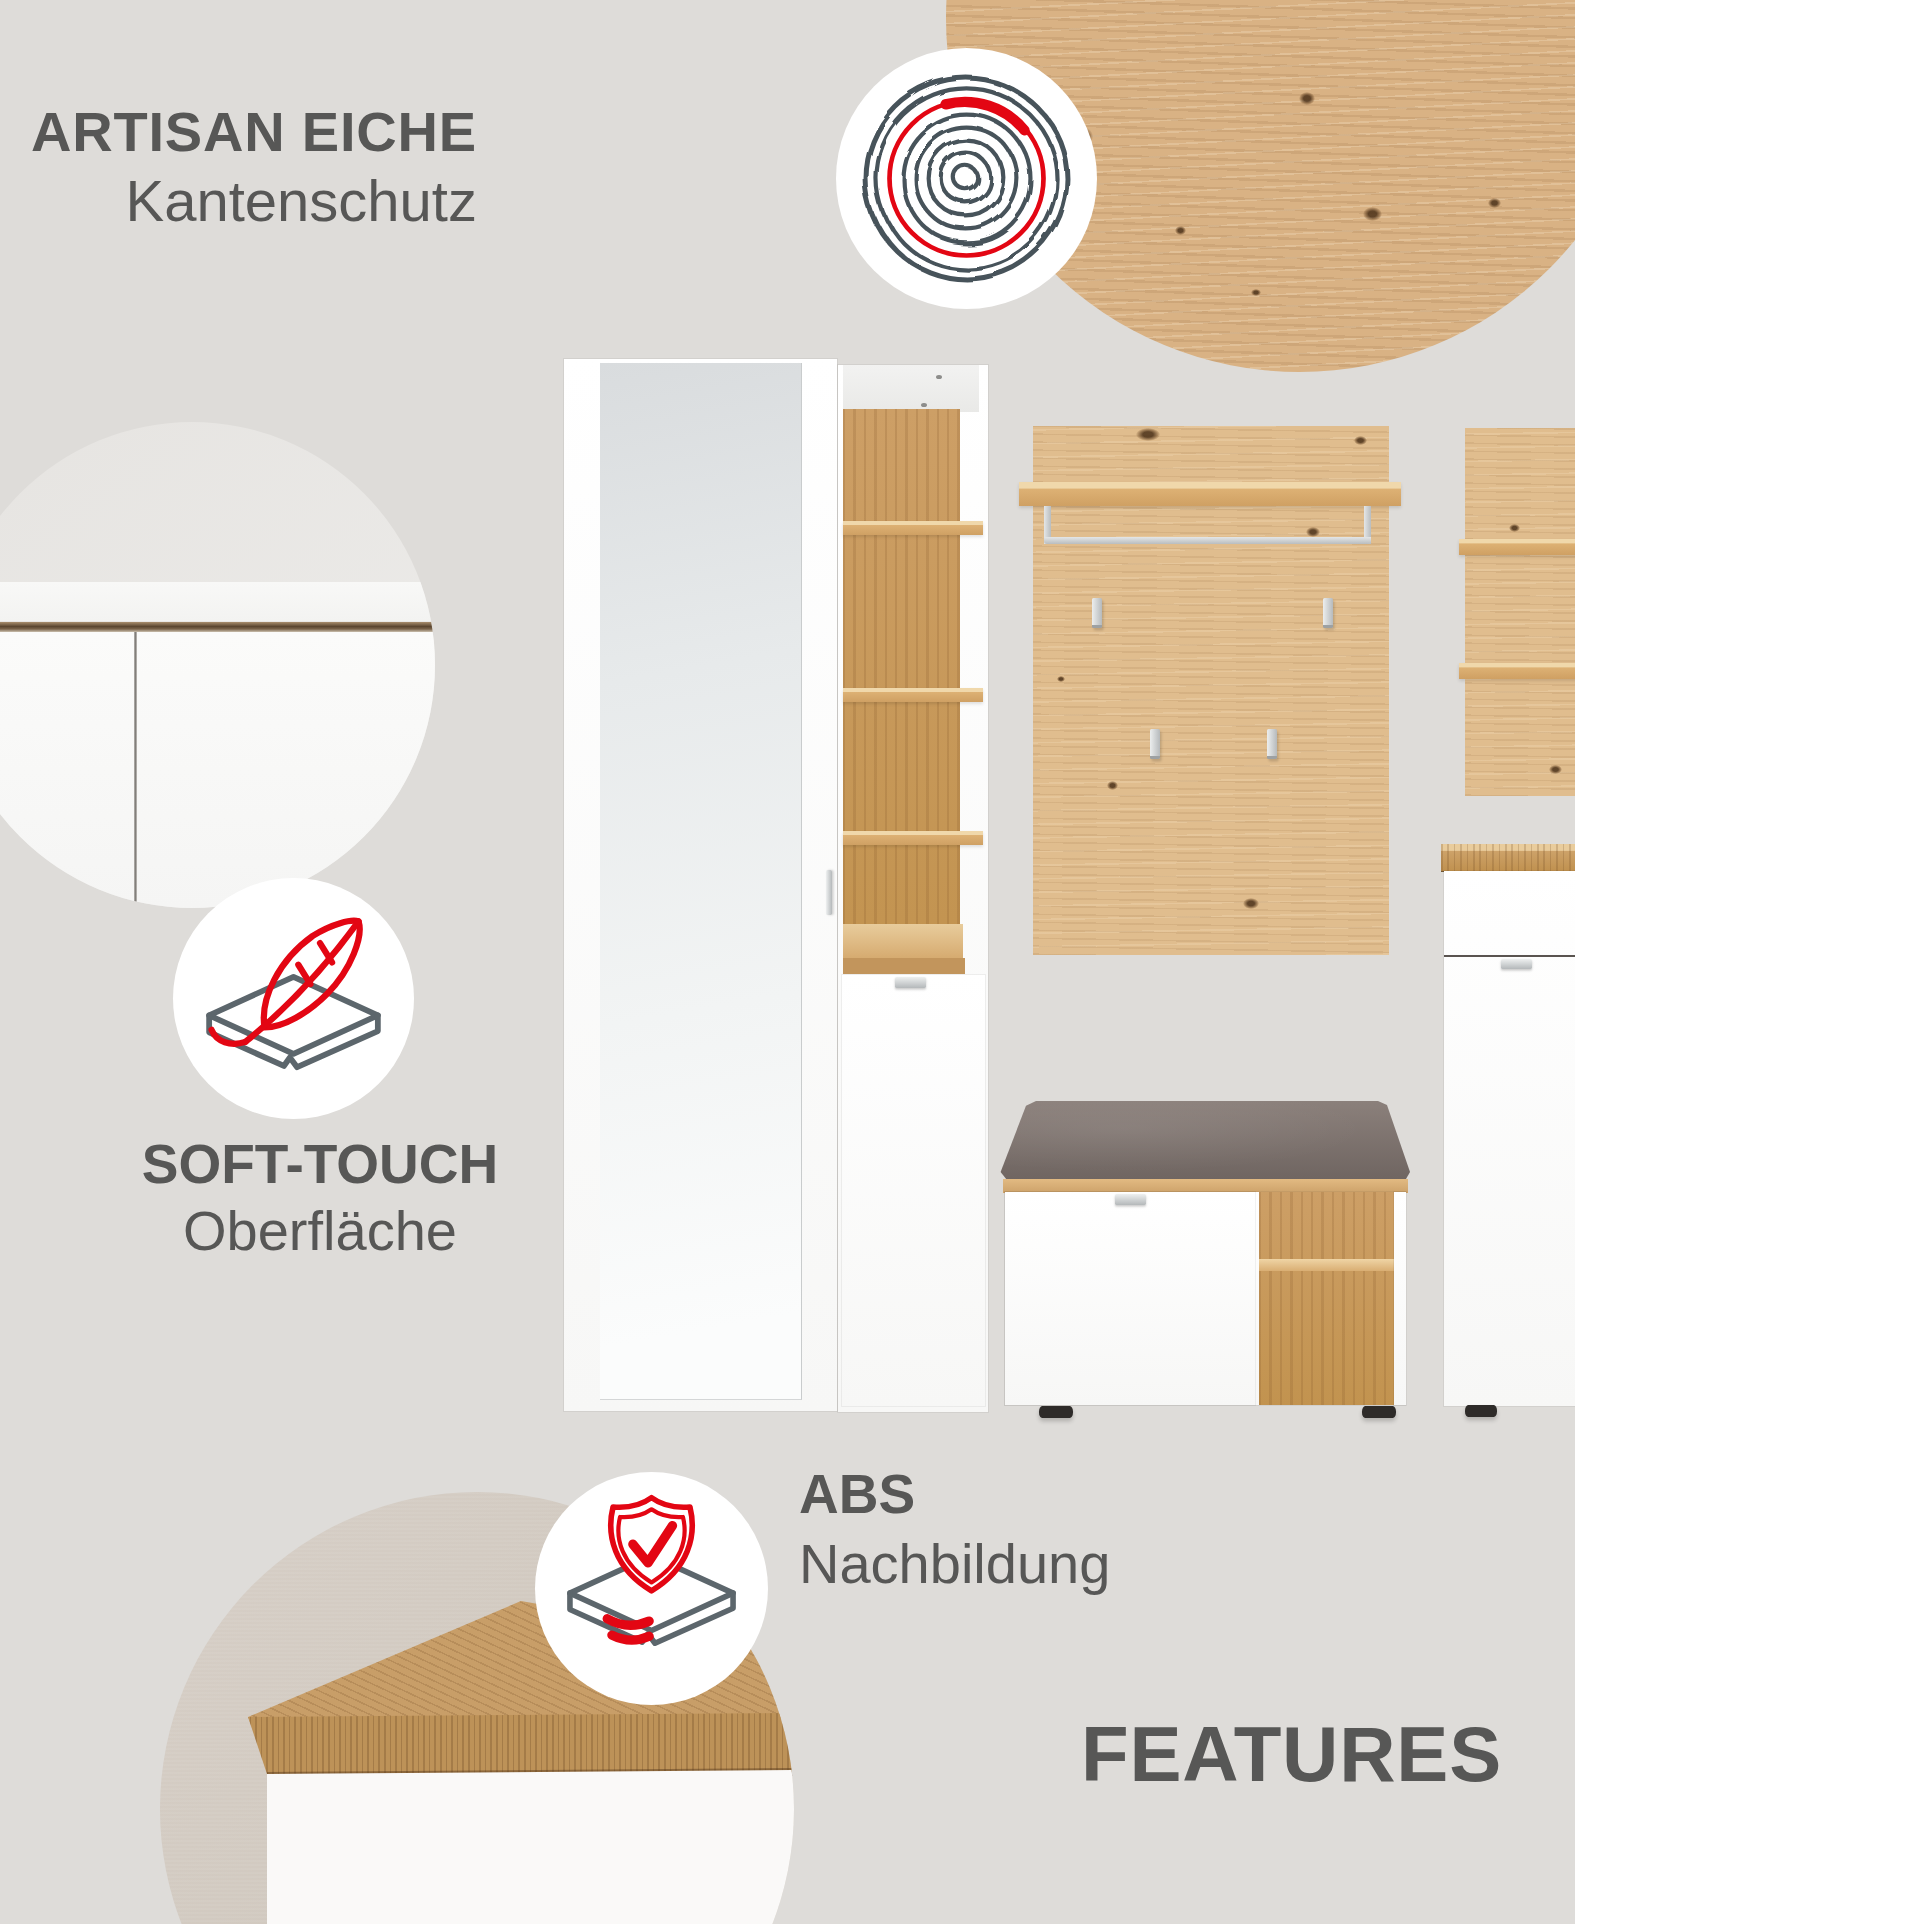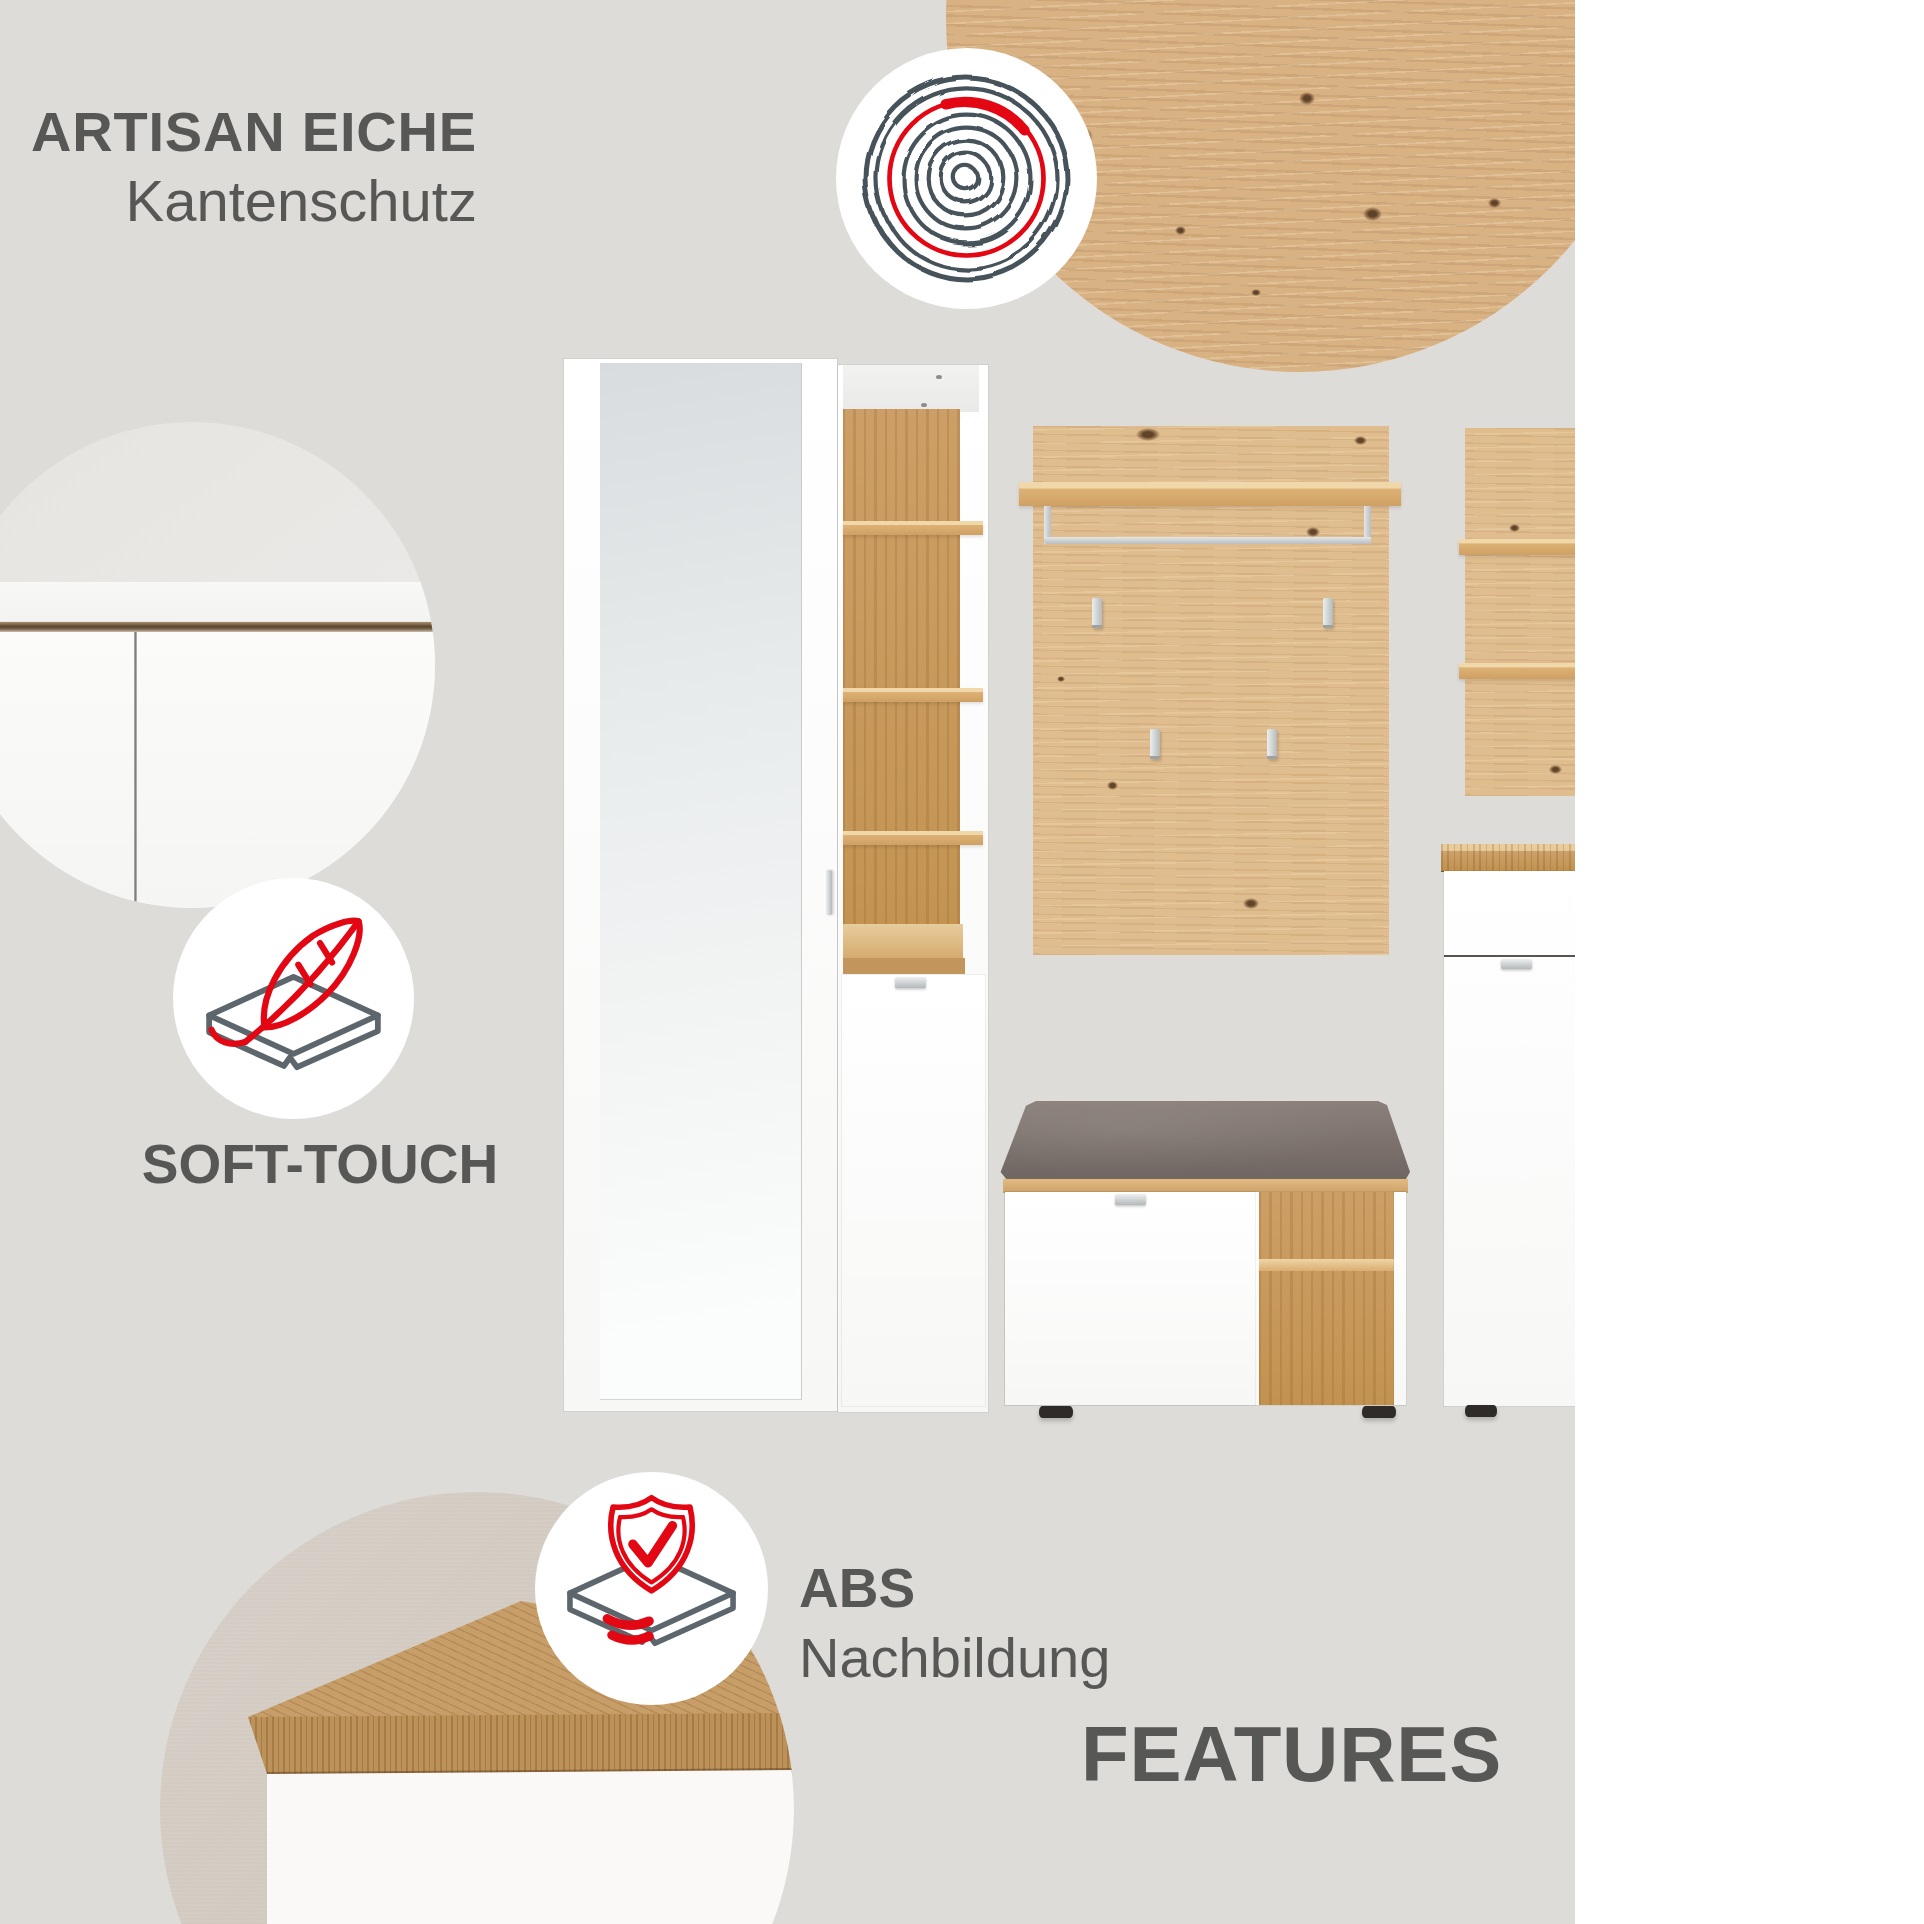--- a/index.html
+++ b/index.html
@@ -49,21 +49,21 @@
 
   
   .feature-text{position:absolute;color:var(--text,#575756);line-height:1.05;}
   .feature-text .t1{font-weight:bold;}
   #txt-artisan{right:1098px;top:103px;text-align:right;}
   #txt-artisan .t1{font-size:56px;letter-spacing:0.8px;}
   #txt-artisan .t2{font-size:58px;margin-top:9.6px;}
   #txt-soft{left:320px;top:1136px;transform:translateX(-50%);text-align:center;}
   #txt-soft .t1{font-size:55px;}
   #txt-soft .t2{font-size:56px;margin-top:8px;}
-  #txt-abs{left:799px;top:1560px;text-align:left;}
+  #txt-abs{left:799px;top:1466px;text-align:left;}
   #txt-abs .t1{font-size:55px;}
   #txt-abs .t2{font-size:56px;margin-top:11.2px;}
   #txt-features{right:73px;top:1709px;font-weight:bold;font-size:78px;color:var(--text,#575756);letter-spacing:0.8px;}
 
   
   .white-unit{background:linear-gradient(180deg,#ffffff,#f7f7f6);outline:0.8px solid rgba(0,0,0,.05);}
   .handle-h{position:absolute;height:10.4px;border-radius:1.6px;
     background:linear-gradient(180deg,#eef0f0,#b4b8ba);box-shadow:0 1.6px 2.4px rgba(0,0,0,.22);}
   .handle-v{position:absolute;width:6.4px;border-radius:1.6px;
     background:linear-gradient(90deg,#eef0f0,#b4b8ba);box-shadow:1.6px 0 2.4px rgba(0,0,0,.18);}
@@ -226,20 +226,21 @@
     </svg>
     </span>
   </div>
 
   <div id="txt-artisan" class="feature-text abs">
     <div class="t1">ARTISAN EICHE</div>
     <div class="t2">Kantenschutz</div>
   </div>
   <div id="txt-soft" class="feature-text abs">
     <div class="t1">SOFT-TOUCH</div>
+    <div class="t2">Oberfläche</div>
   </div>
   <div id="txt-abs" class="feature-text abs">
     <div class="t1">ABS</div>
     <div class="t2">Nachbildung</div>
   </div>
   <div id="txt-features" class="abs">FEATURES</div>
 
   <div id="wardrobe" class="abs white-unit">
     <div class="mirror"></div>
     <div class="handle-v"></div>

